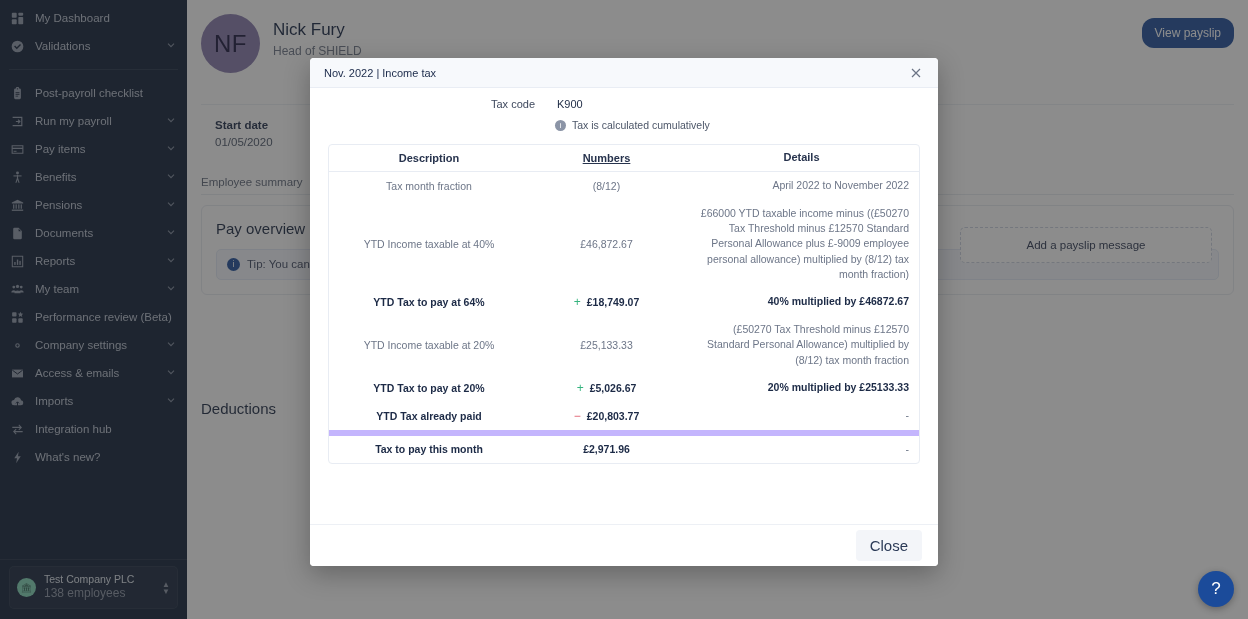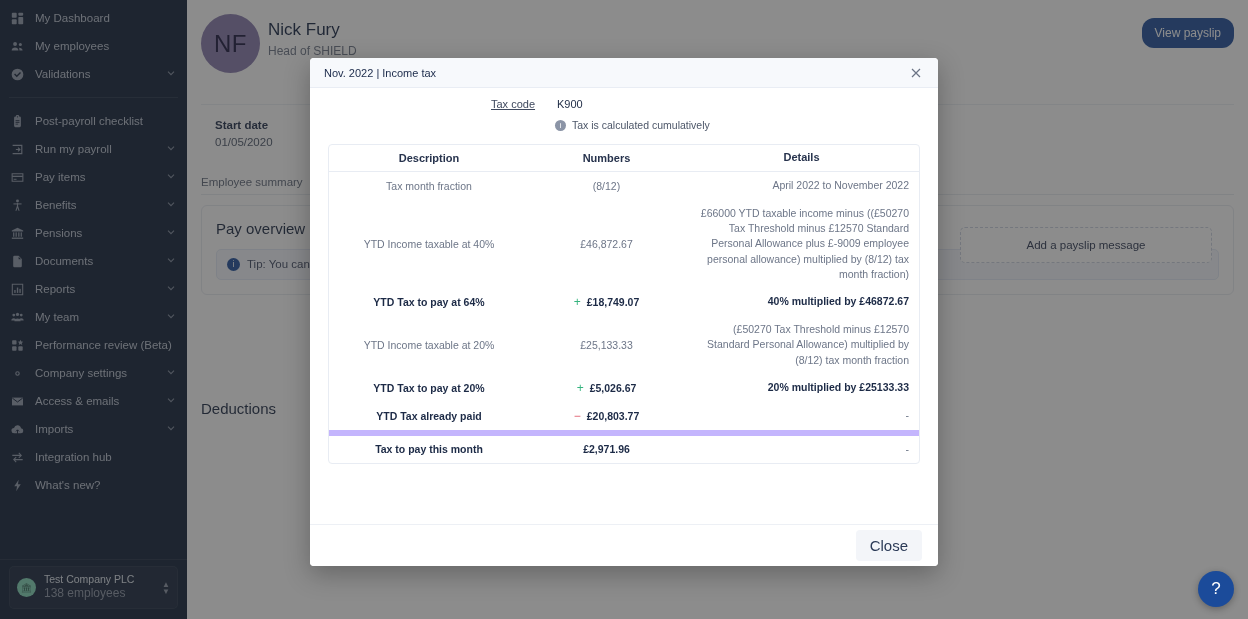--- a/index.html
+++ b/index.html
@@ -56,21 +56,21 @@
   .company-caret { color: #8a93a4; font-size: 8px; line-height: 7px; text-align: center; }
 
   
   .main {
     position: absolute; left: 187px; top: 0;
     width: 1061px; height: 619px;
     background: #ffffff; overflow: hidden;
   }
   .emp-header {
     height: 96px; padding: 14px 14px 0 14px;
-    display: flex; align-items: flex-start; gap: 8px;
+    display: flex; align-items: flex-start; gap: 13px;
     background: #ffffff;
   }
   .avatar {
     width: 59px; height: 59px; border-radius: 50%;
     background: #8578ab; color: #16123a;
     display: flex; align-items: center; justify-content: center;
     font-size: 24px; letter-spacing: 0.5px; flex: 0 0 59px;
   }
   .emp-meta { flex: 1; padding-top: 5px; }
   .emp-name { font-size: 17px; color: #10203f; font-weight: 400; line-height: 1.3; }
@@ -162,21 +162,21 @@
   }
   .modal-x svg { width: 10px; height: 10px; display: block; }
   .modal-body {
     flex: 1; overflow: hidden; padding: 10px 18px 0 18px;
     position: relative;
   }
   .taxcode-row {
     display: flex; align-items: center; gap: 22px;
     padding-left: 163px; font-size: 11px; color: #3f495e;
   }
-  .taxcode-row .k { color: #3f495e; text-decoration: underline; }
+  .taxcode-row .k { color: #3f495e; }
   .taxcode-row .v { color: #1d2a44; }
   .cumul {
     display: flex; align-items: center; gap: 6px;
     padding-left: 227px; margin-top: 9px;
     font-size: 10.5px; color: #4c5costume;
     color: #4c5668;
   }
   .i-grey {
     width: 11px; height: 11px; border-radius: 50%;
     background: #8b94a6; color: #fff; flex: 0 0 11px;
@@ -190,21 +190,21 @@
   .tt-head {
     display: flex; border-bottom: 1px solid #e8ecf3;
     height: 27px; align-items: center;
   }
   .tt-head div {
     font-size: 11px; color: #27334d; font-weight: bold; text-align: center;
   }
   .tt-row { display: flex; align-items: center; min-height: 28px; }
   .tt-row.sep-top { border-top: 6px solid #c4b5fd; }
   .c-desc { width: 200px; flex: 0 0 200px; text-align: center; font-size: 10.5px; padding: 6px 4px; }
-  .c-num  { width: 155px; flex: 0 0 155px; text-align: center; font-size: 10.5px; padding: 6px 4px; }
+  .c-num  { width: 155px; flex: 0 0 155px; text-align: center; font-size: 10.5px; padding: 6px 4px; text-decoration: underline; }
   .c-det  { flex: 1; text-align: right; font-size: 10.5px; padding: 6px 10px; line-height: 1.45; }
   .muted { color: #6d7688; }
   .strong { color: #1c2a46; font-weight: bold; }
   .det-m { color: #6d7688; }
   .det-s { color: #1c2a46; font-weight: bold; }
   .num-wrap { display: inline-flex; align-items: center; gap: 6px; }
   .sign-plus { color: #35b37e; font-size: 12px; }
   .sign-minus { color: #e06070; font-size: 12px; }
   .modal-foot {
     flex: 0 0 42px; height: 42px;
@@ -239,31 +239,20 @@
         <div class="nav-item">
           <span class="nav-ico">
             <svg viewBox="0 0 16 16">
               <rect x="1" y="1" width="6" height="6" rx="1"></rect>
               <rect x="9" y="1" width="6" height="3.5" rx="1"></rect>
               <rect x="9" y="6" width="6" height="9" rx="1"></rect>
               <rect x="1" y="9" width="6" height="6" rx="1"></rect>
             </svg>
           </span>
           <span class="nav-label">My Dashboard</span>
-        </div>
-        <div class="nav-item">
-          <span class="nav-ico">
-            <svg viewBox="0 0 16 16">
-              <circle cx="5" cy="5" r="2.4"></circle>
-              <circle cx="11.5" cy="5.5" r="1.9"></circle>
-              <path d="M0.8 13c0-2.4 1.9-3.8 4.2-3.8S9.2 10.6 9.2 13z"></path>
-              <path d="M10 9.6c2.2 0 4.2 1 4.2 3.4H10.4z"></path>
-            </svg>
-          </span>
-          <span class="nav-label">My employees</span>
         </div>
         <div class="nav-item">
           <span class="nav-ico">
             <svg viewBox="0 0 16 16">
               <path d="M8 .8A7.2 7.2 0 1 0 8 15.2 7.2 7.2 0 0 0 8 .8zm-.9 10.6L3.8 8.1l1.2-1.2 2.1 2.1 4-4 1.2 1.2z"></path>
             </svg>
           </span>
           <span class="nav-label">Validations</span>
           <span class="nav-chev">
             <svg viewBox="0 0 12 12">

